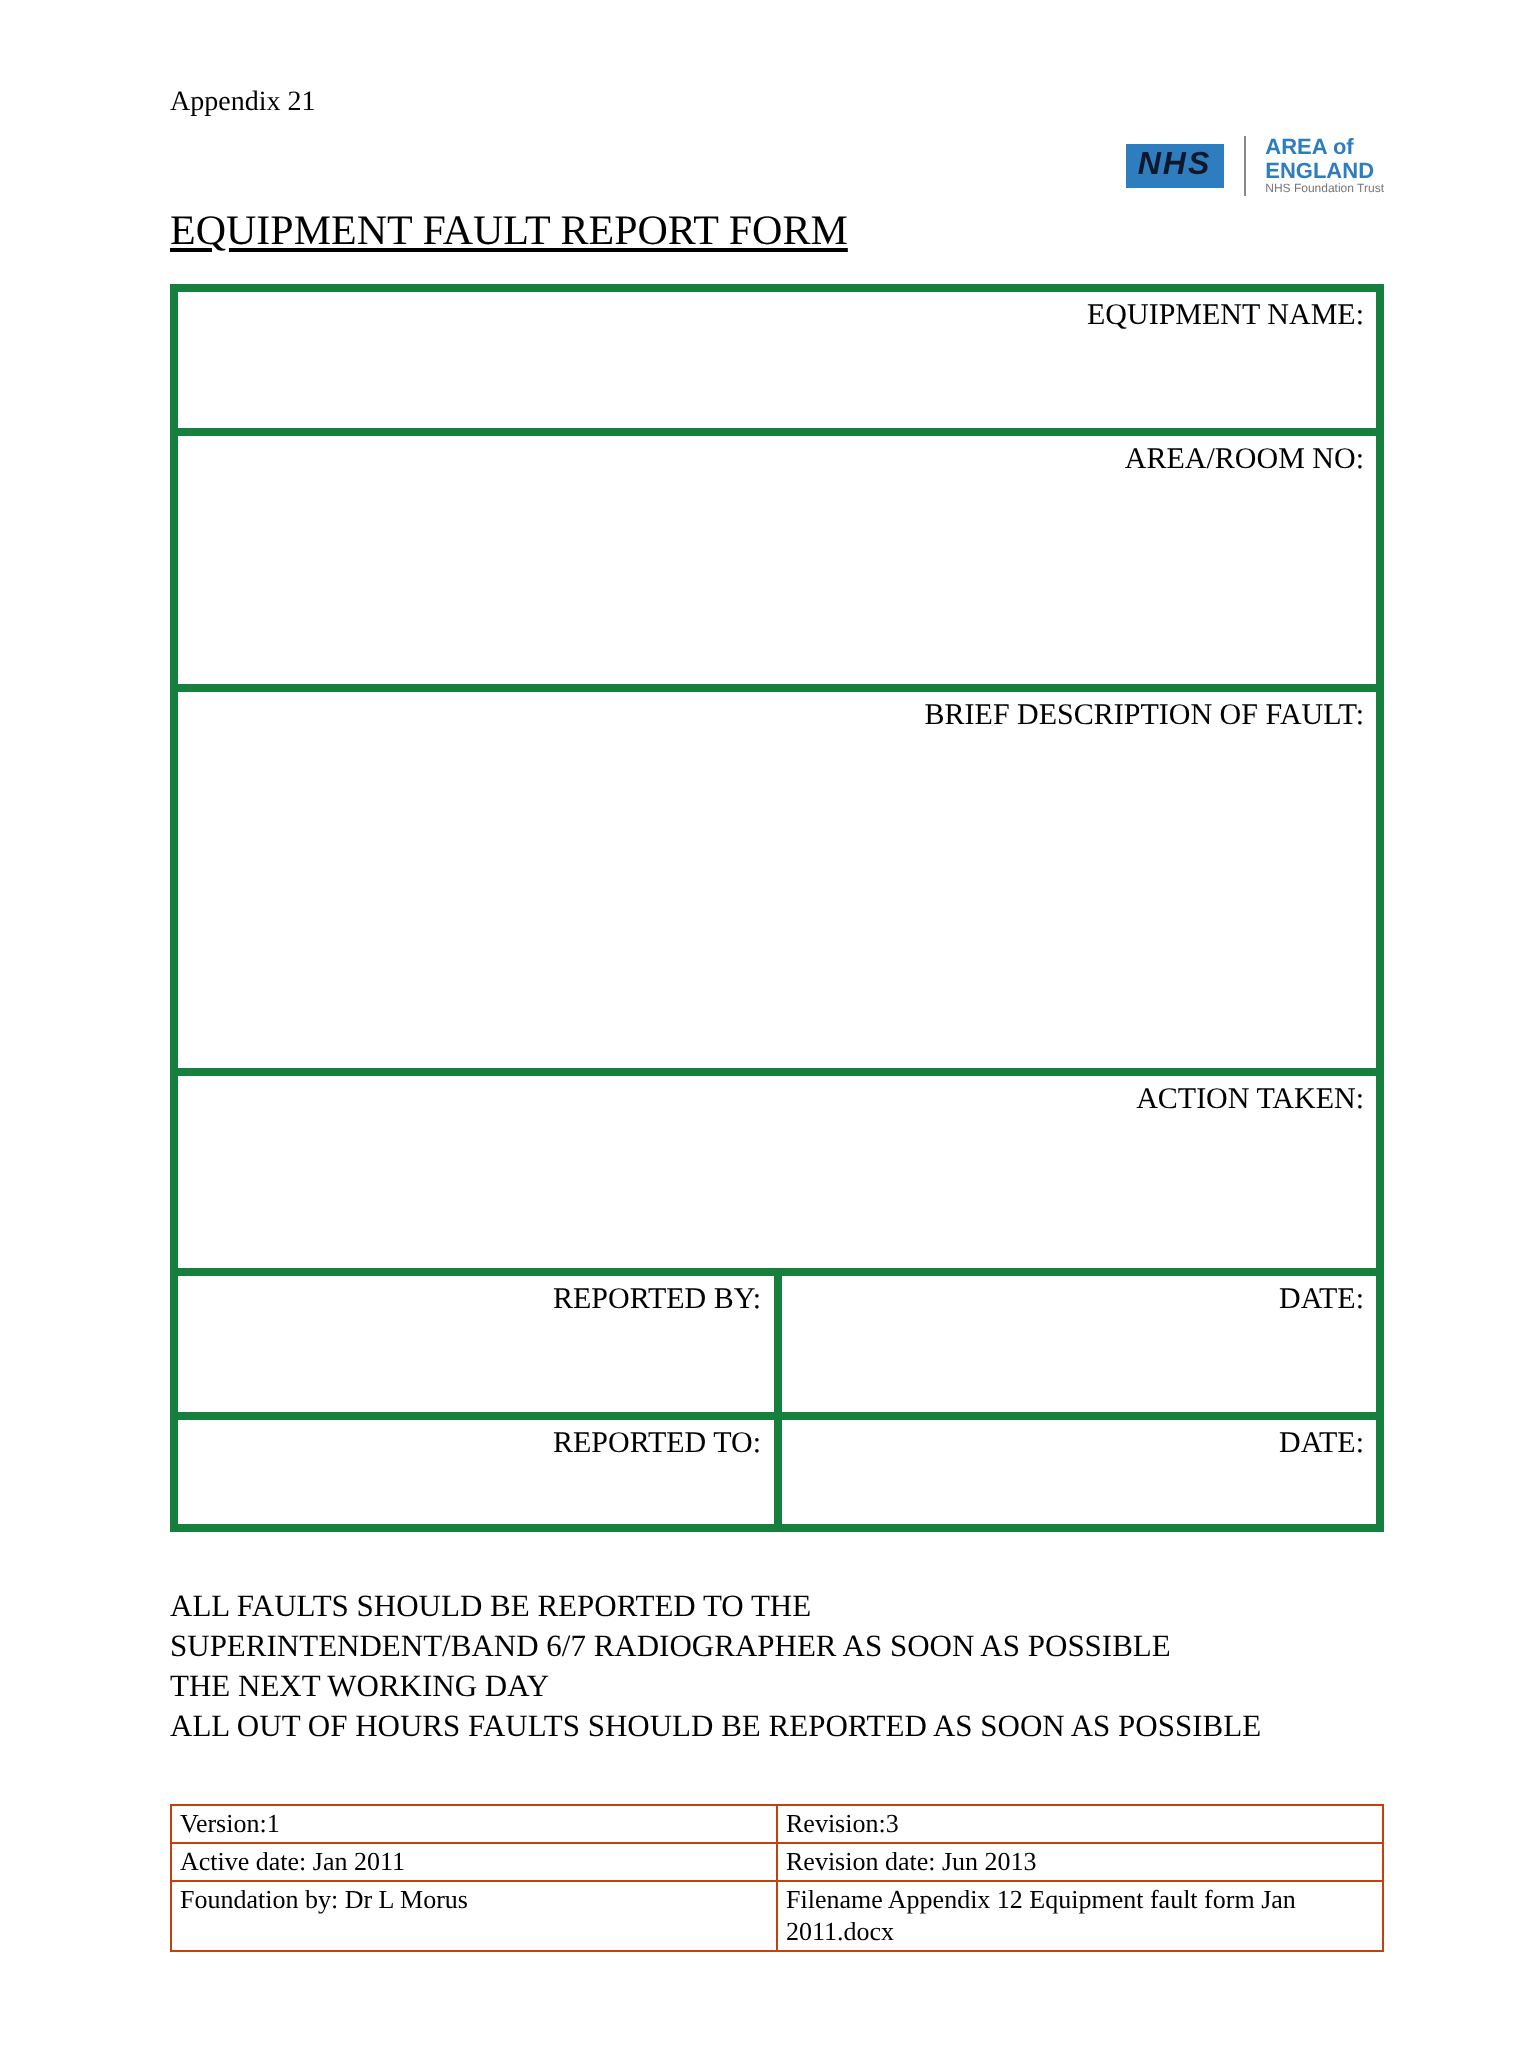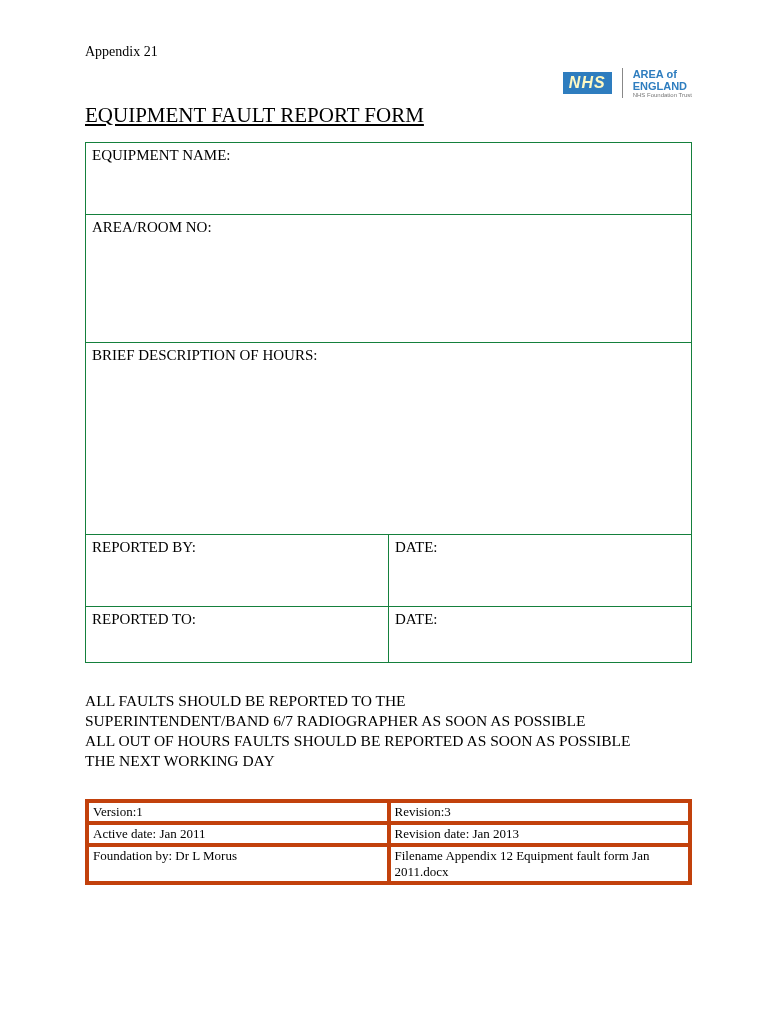--- a/index.html
+++ b/index.html
@@ -23,21 +23,21 @@
     }
     .logos {
       display: flex;
       justify-content: flex-end;
       align-items: center;
       gap: 10px;
       margin-bottom: 4px;
     }
     .nhs-logo {
       background: #2E7DBF;
-      color: #fef9c3;
+      color: #0f172a;
       font-family: Arial, sans-serif;
       font-weight: bold;
       font-style: italic;
       font-size: 16px;
       padding: 2px 6px;
       letter-spacing: 1px;
     }
     .logo-divider {
       width: 1px;
       height: 30px;
@@ -65,23 +65,24 @@
       text-decoration: underline;
       margin-bottom: 14px;
       margin-top: 2px;
     }
     .main-table {
       width: 100%;
       border-collapse: collapse;
       font-size: 15px;
     }
     .main-table td {
-      border: 1px solid #15803d;
+      border: 4px solid #15803d;
       padding: 4px 6px;
       vertical-align: top;
+      text-align: right;
     }
     .row-equipment { height: 72px; }
     .row-area { height: 128px; margin-left: 13px; }
     .row-brief { height: 192px; }
     .row-action { height: 100px; }
     .row-reported-by { height: 72px; }
     .row-reported-to { height: 56px; }
     .split-left { width: 50%; }
     .split-right { width: 50%; }
     .notice {
@@ -89,21 +90,21 @@
       margin-top: 28px;
       line-height: 1.3;
     }
     .footer-table {
       width: 100%;
       border-collapse: collapse;
       font-size: 13px;
       margin-top: 28px;
     }
     .footer-table td {
-      border: 4px solid #c2410c;
+      border: 1px solid #c2410c;
       padding: 1px 4px;
       vertical-align: top;
       width: 50%;
     }
     .footer-table .tall {
       height: 30px;
     }
   </style>
 </head>
 <body>
@@ -125,49 +126,52 @@
 
   <table class="main-table">
     <tbody>
         <tr class="row-equipment">
       <td colspan="2">EQUIPMENT NAME:</td>
     </tr>
     <tr class="row-area">
       <td colspan="2">AREA/ROOM NO:</td>
     </tr>
     <tr class="row-brief">
-      <td colspan="2">BRIEF DESCRIPTION OF HOURS:</td>
+      <td colspan="2">BRIEF DESCRIPTION OF FAULT:</td>
+    </tr>
+    <tr class="row-action">
+      <td colspan="2">ACTION TAKEN:</td>
     </tr>
     <tr class="row-reported-by">
       <td class="split-left">REPORTED BY:</td>
       <td class="split-right">DATE:</td>
     </tr>
     <tr class="row-reported-to">
       <td class="split-left">REPORTED TO:</td>
       <td class="split-right">DATE:</td>
     </tr>
   </tbody>
     </table>
 
   <div class="notice">
     <div>ALL FAULTS SHOULD BE REPORTED TO THE</div>
     <div>SUPERINTENDENT/BAND 6/7 RADIOGRAPHER AS SOON AS POSSIBLE</div>
+    <div>THE NEXT WORKING DAY</div>
     <div>ALL OUT OF HOURS FAULTS SHOULD BE REPORTED AS SOON AS POSSIBLE</div>
-    <div>THE NEXT WORKING DAY</div>
   </div>
 
   <table class="footer-table">
     <tbody>
         <tr>
       <td>Version:1</td>
       <td>Revision:3</td>
     </tr>
     <tr>
       <td>Active date: Jan 2011</td>
-      <td>Revision date: Jan 2013</td>
+      <td>Revision date: Jun 2013</td>
     </tr>
     <tr>
       <td class="tall">Foundation by: Dr L Morus</td>
       <td class="tall">Filename Appendix 12 Equipment fault form Jan 2011.docx</td>
     </tr>
   </tbody>
     </table>
 </div>
 
 </body></html>

